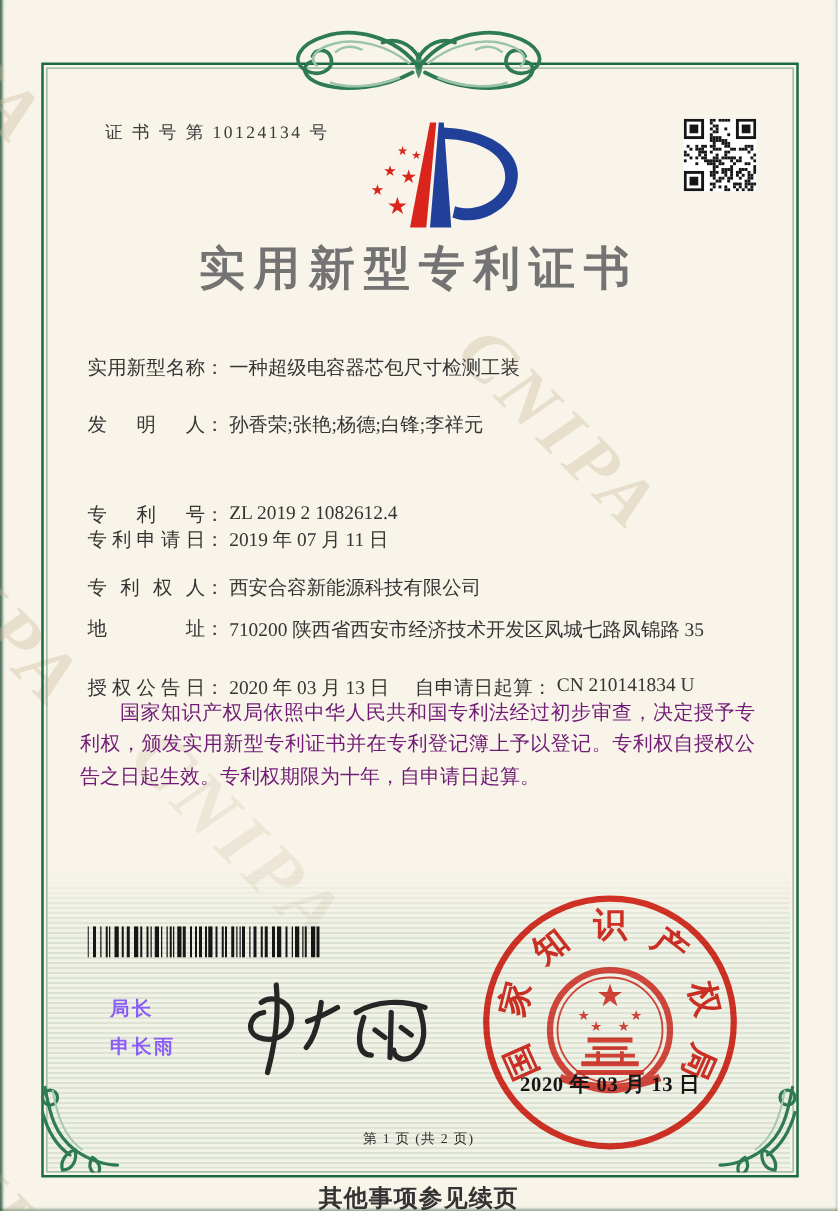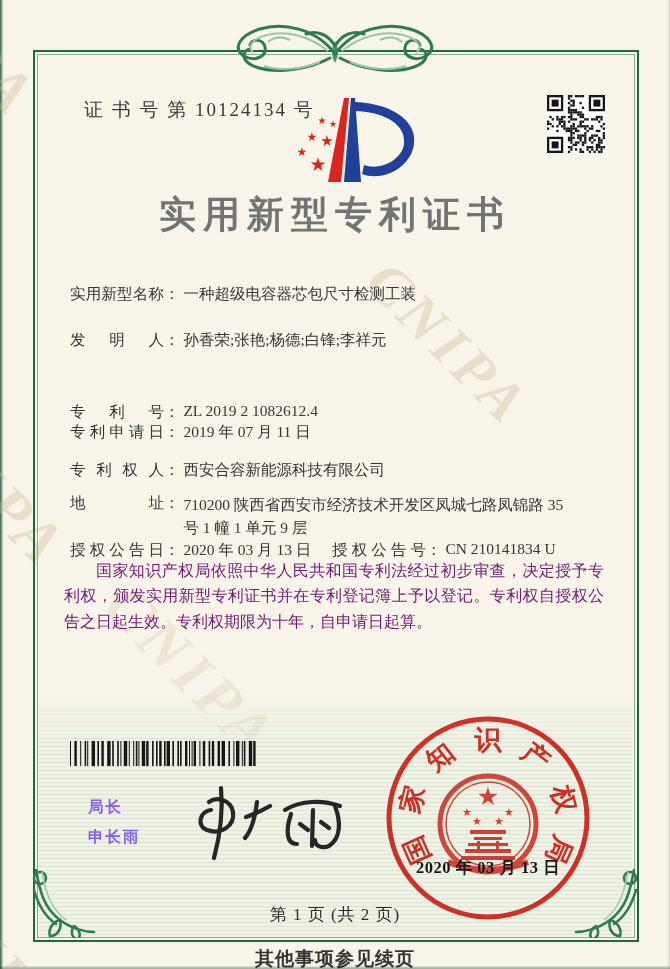--- a/index.html
+++ b/index.html
@@ -26,21 +26,21 @@
     content:""; position:absolute; inset:2px; border:1px solid #8aad95;
   }
   .texture{
     position:absolute; left:38px; top:694px; width:594px; height:241px; z-index:1;
     background:repeating-linear-gradient(180deg, rgba(138,176,150,.25) 0 1px, rgba(233,240,230,.55) 1px 4px);
     -webkit-mask-image:linear-gradient(180deg, transparent 0, #000 50px);
     mask-image:linear-gradient(180deg, transparent 0, #000 50px);
   }
   .ornament{position:absolute; z-index:3;}
   .cert-no{
-    position:absolute; left:84px; top:97px; font-size:19px; letter-spacing:2px;
+    position:absolute; left:84px; top:97px; font-size:14px; letter-spacing:2px;
     color:#3a3a3a; z-index:4;
   }
   .logo{position:absolute; left:262px; top:94px; z-index:4;}
   .qr{position:absolute; left:547px; top:95px; width:58px; height:58px; background:#fff; z-index:4;}
   .title{
     position:absolute; left:0; top:190px; width:100%; text-align:center;
     font-size:37px; font-weight:700; letter-spacing:7px; color:#737373; z-index:4;
   }
   .row{position:absolute; left:70px; width:545px; font-size:15.5px; color:#353535; z-index:4; white-space:nowrap;}
   .flab{
@@ -62,21 +62,21 @@
     font-weight:700; font-size:15.5px; color:#8b5cf6; letter-spacing:2px;
   }
   .signature{position:absolute; left:183px; top:780px; z-index:5;}
   .seal{position:absolute; left:382px; top:712px; z-index:5; mix-blend-mode:multiply; opacity:.93;}
   .seal-date{
     position:absolute; left:416px; top:857px; z-index:6; font-size:16.5px; font-weight:700;
     color:#151515; letter-spacing:.5px; white-space:nowrap;
   }
   .page-no{
     position:absolute; left:0; top:903px; width:100%; text-align:center;
-    font-size:17px; color:#2d2d2d; z-index:4; letter-spacing:1px;
+    font-size:11px; color:#2d2d2d; z-index:4; letter-spacing:1px;
   }
   .cont-note{
     position:absolute; left:0; top:946px; width:100%; text-align:center;
     font-size:19px; font-weight:600; color:#333; z-index:4; letter-spacing:1px;
   }
 </style>
 </head>
 <body>
 
 <div class="page">
@@ -347,28 +347,27 @@
     <span class="fval">2019 年 07 月 11 日</span>
   </div>
   <div class="row" style="top:460px;">
     <span class="flab">专利权人</span><span class="fcol">：</span>
     <span class="fval">西安合容新能源科技有限公司</span>
   </div>
   <div class="row" style="top:493px;">
     <span class="flab">地址</span><span class="fcol">：</span>
     <span class="fval addr" style="width:432px;">
       <span class="addr-line">710200 陕西省西安市经济技术开发区凤城七路凤锦路 35</span>
-      <span class="addr-line">号 1 幢 1 单元 9 层</span>
     </span>
   </div>
   <div class="row" style="top:540px;">
     <span class="flab">授权公告日</span><span class="fcol">：</span>
     <span class="fval">2020 年 03 月 13 日</span>
     <span class="grant2">
-      <span class="flab">授权公告号</span><span class="fcol">：</span>
+      <span class="flab">自申请日起算</span><span class="fcol">：</span>
       <span class="fval">CN 210141834 U</span>
     </span>
   </div>
 
   <div class="bodytext">
     <p>国家知识产权局依照中华人民共和国专利法经过初步审查，决定授予专利权，颁发实用新型专利证书并在专利登记簿上予以登记。专利权自授权公告之日起生效。专利权期限为十年，自申请日起算。</p>
   </div>
 
   <svg class="barcode" id="barcode" width="188" height="25">
       <rect x="0" y="0" width="1" height="25" fill="#161616"></rect>

